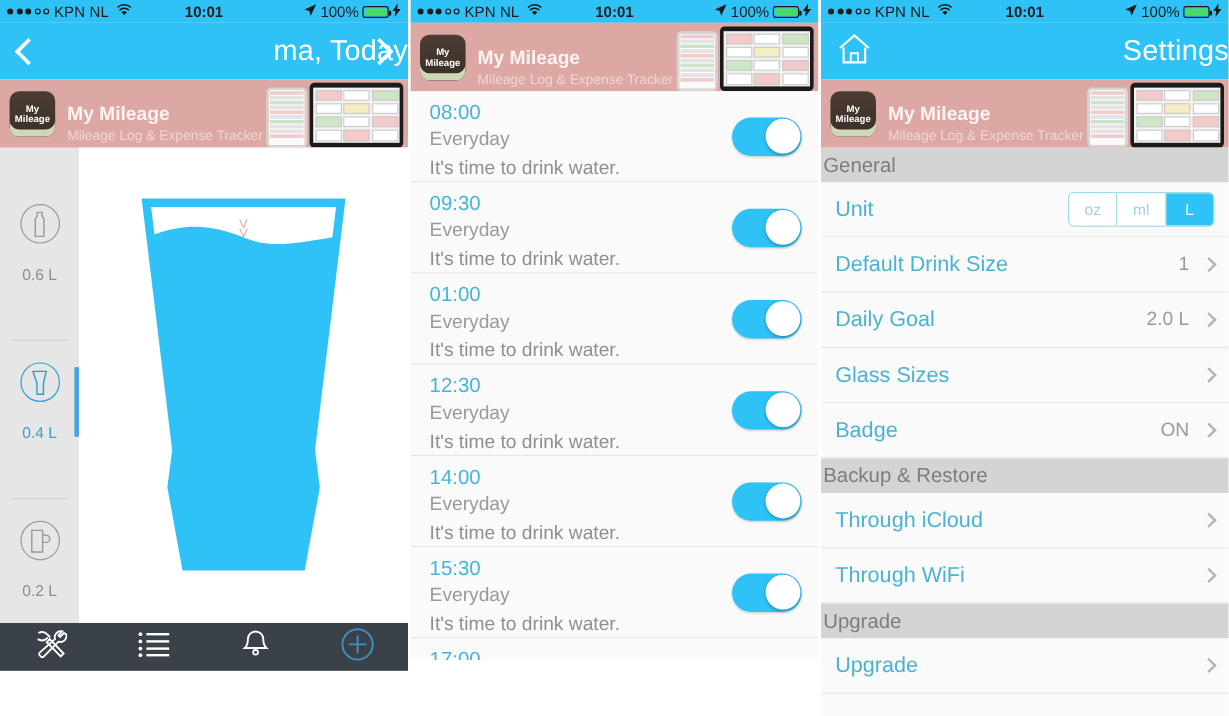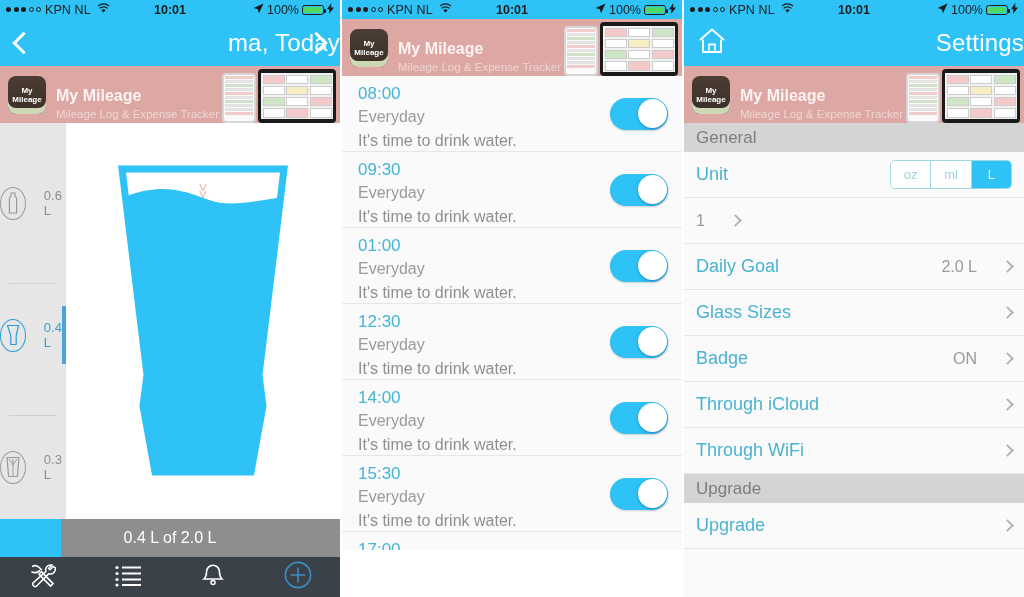--- a/index.html
+++ b/index.html
@@ -80,21 +80,21 @@
   .ad-cell.y { background:#f6eec2; }
   .ad-phone-in { width:100%; height:100%; background:#fafafa; display:flex; flex-direction:column; gap:1px; padding:1px; }
   .ad-line { height:3px; background:#e3e3e3; }
   .ad-line.a { background:#f0cccc; }
   .ad-line.b { background:#cfe2c9; }
 
   
   .p1body { display:flex; height:calc(597px - 19px - 47px - 57px - 38px - 40px); }
   .sizes { width:66px; background:#e6e6e6; display:flex; flex-direction:column; }
   .size-item {
-    flex:1; display:flex; flex-direction:row; align-items:center; justify-content:center;
+    flex:1; display:flex; flex-direction:column; align-items:center; justify-content:center;
     position:relative; gap:18px;margin-top:28px;
   }
   .size-item + .size-item::before {
     content:""; position:absolute; top:0; left:9px; right:9px; height:1px; background:#cfcfcf;
   }
   .size-circle {
     width:33px; height:33px; border-radius:50%; border:1.4px solid #9a9a9a;
     display:flex; align-items:center; justify-content:center;
   }
   .size-item.sel .size-circle { border-color:#2b9fd4; }
@@ -130,25 +130,25 @@
   }
   .knob {
     position:absolute; right:1.5px; top:1.5px; width:29px; height:29px; border-radius:50%;
     background:#fff; box-shadow:0 1px 3px rgba(0,0,0,0.3);
   }
 
   
   .set-list { height:calc(597px - 19px - 47px - 57px); overflow:hidden; background:#fafafa; }
   .set-header {
     height:29px; background:#d4d4d4; color:#7d7d7d; font-size:17px;
-    display:flex; align-items:center; padding:0 12px;
+    display:flex; align-items:center; padding:0 2px;
   }
   .set-row {
     height:46px; background:#fafafa; border-bottom:1px solid #e6e6e6;
-    display:flex; align-items:center; padding:0 12px; gap:22px;
+    display:flex; align-items:center; padding:0 12px; gap:8px;
   }
   .set-label { color:#4ab3cf; font-size:18px; flex:1; }
   .set-value { color:#9a9a9a; font-size:16px; }
   .disc { width:9px; height:9px; border-right:2px solid #b4b4b4; border-top:2px solid #b4b4b4; transform:rotate(45deg); margin-left:4px; flex:none; }
   .seg { display:flex; border:1px solid #9fd9e6; border-radius:5px; overflow:hidden; height:29px; width:122px; }
   .seg-opt {
     flex:1; display:flex; align-items:center; justify-content:center;
     font-size:13px; color:#9ed3e2; background:#fff; border-right:1px solid #9fd9e6;
   }
   .seg-opt:last-child { border-right:none; }
@@ -273,31 +273,31 @@
         <div class="size-item sel">
           <span class="size-circle">
             <svg width="18" height="22" viewBox="0 0 18 22">
                 <path d="M3.5 1.5h11l-2.3 10v9H6.8v-9Z" fill="none" stroke="#2b9fd4" stroke-width="1.2"></path>
               </svg>
           </span>
           <span class="size-label">0.4 L</span>
           <span class="sel-bar"></span>
         </div>
 
-
         <div class="size-item">
           <span class="size-circle">
-            <svg width="18" height="22" viewBox="0 0 18 22">
-                <path d="M3 1.5h12l-1.6 19H4.6Z" fill="none" stroke="#9a9a9a" stroke-width="1.2"></path>
-                <path d="M9 3v17M5 3l4 6M13 3 9 9" fill="none" stroke="#9a9a9a" stroke-width="1"></path>
+            <svg width="20" height="22" viewBox="0 0 20 22">
+                <path d="M3.5 2h9v18h-9Z" fill="none" stroke="#9a9a9a" stroke-width="1.2"></path>
+                <path d="M12.5 6h3a2.6 2.6 0 0 1 0 6h-3" fill="none" stroke="#9a9a9a" stroke-width="1.2"></path>
               </svg>
           </span>
-          <span class="size-label">0.3 L</span>
-
-        </div>
+          <span class="size-label">0.2 L</span>
+
+        </div>
+
       </div>
 
       <div class="glassarea">
         <div class="glass-wrap">
           <svg width="188" height="322" viewBox="0 0 188 322">
             <defs>
               <clipPath id="glassclip">
                 <path d="M13 9 H175 L150 215 L154 246 L142 312 H46 L34 246 L38 215 Z"></path>
               </clipPath>
             </defs>
@@ -307,24 +307,20 @@
             </g>
           </svg>
           <div class="chevrons">
             <div>˅</div>
               <div>˅</div>
           </div>
         </div>
       </div>
     </div>
 
-    <div class="progress">
-      <div class="progress-fill" style="width: 18%;"></div>
-      <div class="progress-text">0.4 L of 2.0 L</div>
-    </div>
 
     <div class="toolbar">
       <div class="tb-btn">
         <span>
           <svg width="27" height="25" viewBox="0 0 27 25">
             <path d="M3 3.5 C6 2 9 3 10.8 5 L12.8 7.2" fill="none" stroke="#fff" stroke-width="1.6"></path>
             <path d="M2.4 8.6 C5.6 10.4 9 9.4 11 7.4" fill="none" stroke="#fff" stroke-width="1.6"></path>
             <path d="M12.4 8.6 24 20.6 21.6 23 10 11.2Z" fill="none" stroke="#fff" stroke-width="1.6"></path>
             <path d="M24.3 3.5 21 6.8l-1.4-1.4 3.3-3.3a5 5 0 0 0-6 6.4L4.1 19.9a1.6 1.6 0 0 0 0 2.3l1 1a1.6 1.6 0 0 0 2.3 0L19.8 10.7a5 5 0 0 0 6.4-6Z" fill="none" stroke="#fff" stroke-width="1.5"></path>
           </svg>
@@ -629,20 +625,21 @@
       <div class="set-row">
         <span class="set-label">Unit</span>
         <span class="seg">
           <span class="seg-opt">oz</span>
           <span class="seg-opt">ml</span>
           <span class="seg-opt sel">L</span>
         </span>
       </div>
 
       <div class="set-row">
+        <span class="set-label">Default Drink Size</span>
         <span class="set-value">1</span>
         <span class="disc"></span>
       </div>
 
       <div class="set-row">
         <span class="set-label">Daily Goal</span>
         <span class="set-value">2.0 L</span>
         <span class="disc"></span>
       </div>
 
@@ -651,20 +648,21 @@
         <span class="set-value"></span>
         <span class="disc"></span>
       </div>
 
       <div class="set-row">
         <span class="set-label">Badge</span>
         <span class="set-value">ON</span>
         <span class="disc"></span>
       </div>
 
+      <div class="set-header">Backup &amp; Restore</div>
 
       <div class="set-row">
         <span class="set-label">Through iCloud</span>
         <span class="disc"></span>
       </div>
 
       <div class="set-row">
         <span class="set-label">Through WiFi</span>
         <span class="disc"></span>
       </div>

